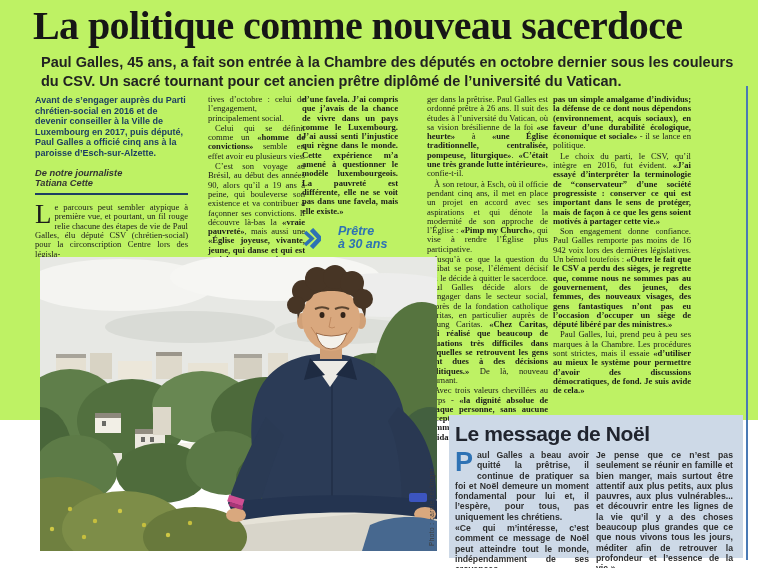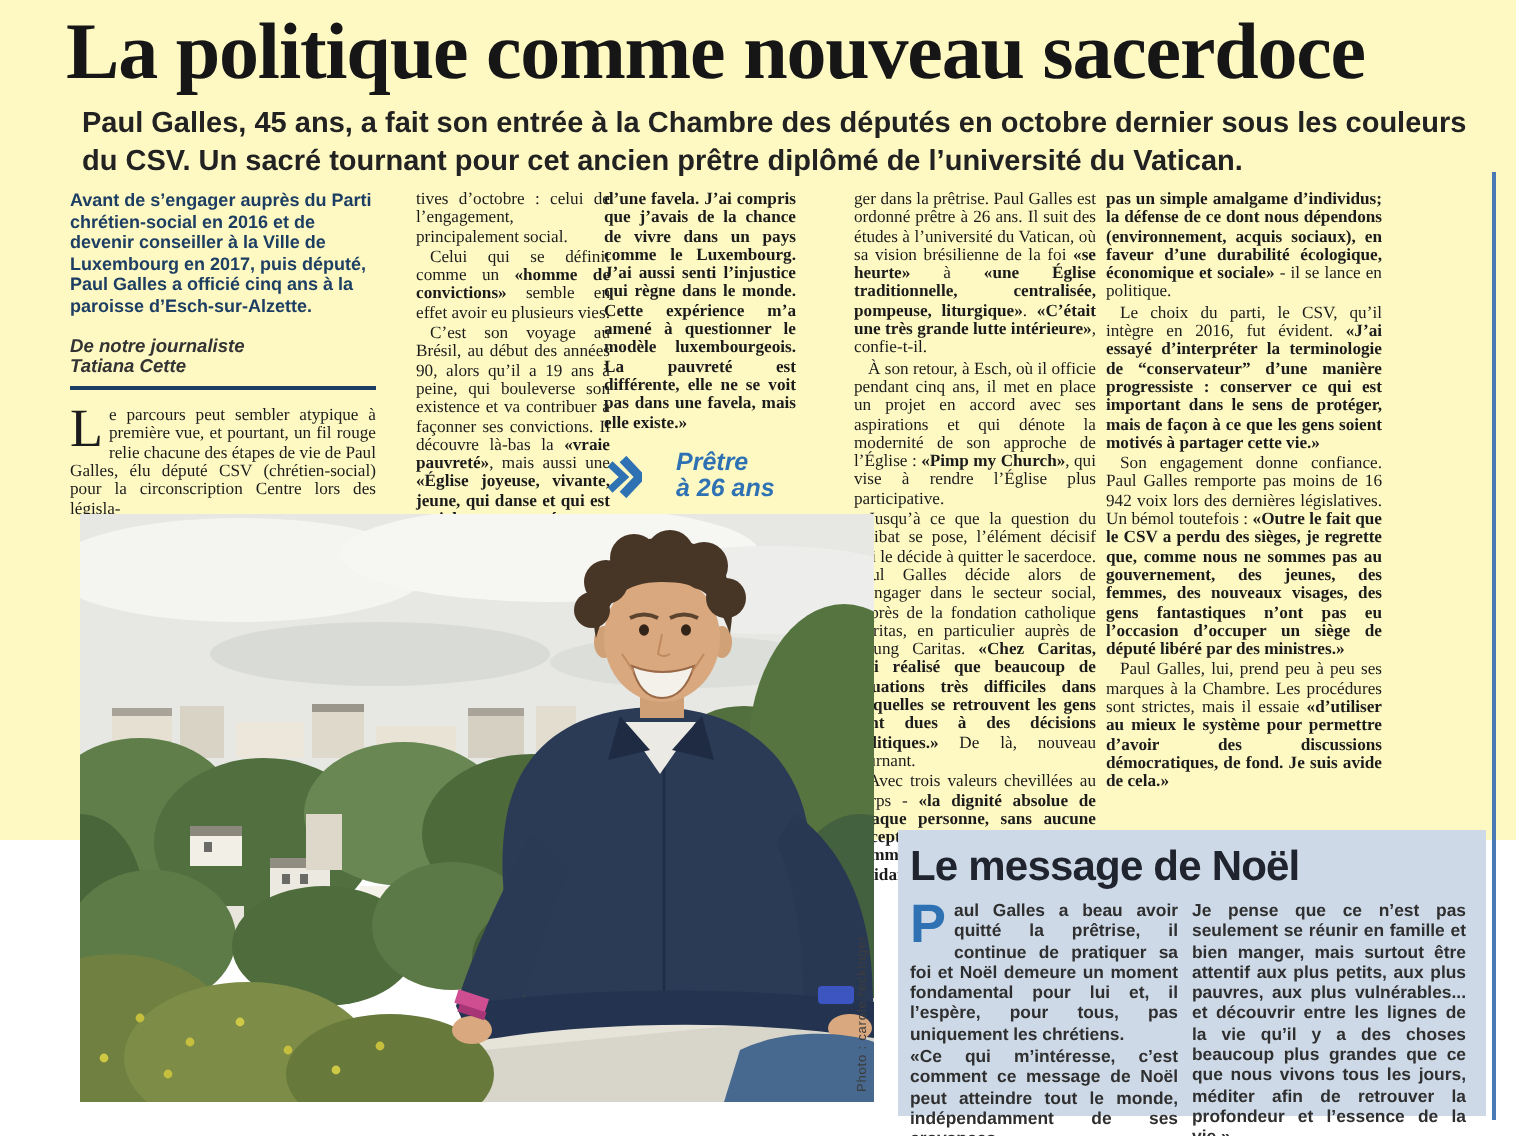--- a/index.html
+++ b/index.html
@@ -1,18 +1,18 @@
 <!DOCTYPE html>
 <html><head>
 <meta charset="utf-8">
 <style>
   * { margin:0; padding:0; box-sizing:border-box; }
   html,body { width:758px; height:568px; background:#ffffff; overflow:hidden; }
   body { font-family:"Liberation Serif", serif; color:#1c1c1c; }
-  .page { position:relative; width:758px; height:420px; background:#fef9c3; }
+  .page { position:relative; width:758px; height:420px; background:#bef264; }
 
   .headline {
     position:absolute; left:33px; top:4px; width:716px;
     font-family:"Liberation Serif", serif; font-weight:700;
     font-size:40px; line-height:44px; letter-spacing:-0.6px; color:#161616;
   }
   .subhead {
     position:absolute; left:41px; top:53px; width:712px;
     font-family:"Liberation Sans", sans-serif; font-weight:700;
     font-size:14.5px; line-height:19px; color:#222;
@@ -113,36 +113,36 @@
 
   <div class="col col3">
     <p><b>d’une favela. J’ai compris que j’avais de la chance de vivre dans un pays comme le Luxembourg. J’ai aussi senti l’injustice qui règne dans le monde. Cette expérience m’a amené à questionner le modèle luxembourgeois. La pauvreté est différente, elle ne se voit pas dans une favela, mais elle existe.»</b></p>
     <div class="pullquote">
       <svg width="17" height="21" viewBox="0 0 17 21">
         <path d="M1,4 L8,10.5 L1,17" stroke="#2e72b4" stroke-width="3.6" fill="none"></path>
         <path d="M7.5,1.5 L16,10.5 L7.5,19.5" stroke="#2e72b4" stroke-width="4.6" fill="none"></path>
       </svg>
       <div class="pq-text">
         <div>Prêtre</div>
-        <div>à 26 ans</div>
+        <div>à 30 ans</div>
       </div>
     </div>
     <p>Son expérience brésilienne de l’Église le convainc aussi de s’enga-</p>
   </div>
 
   <div class="col col4">
     <p>ger dans la prêtrise. Paul Galles est ordonné prêtre à 26 ans. Il suit des études à l’université du Vatican, où sa vision brésilienne de la foi <b>«se heurte»</b> à <b>«une Église traditionnelle, centralisée, pompeuse, liturgique»</b>. <b>«C’était une très grande lutte intérieure»</b>, confie-t-il.</p>
     <p>À son retour, à Esch, où il officie pendant cinq ans, il met en place un projet en accord avec ses aspirations et qui dénote la modernité de son approche de l’Église : <b>«Pimp my Church»</b>, qui vise à rendre l’Église plus participative.</p>
     <p>Jusqu’à ce que la question du célibat se pose, l’élément décisif qui le décide à quitter le sacerdoce. Paul Galles décide alors de s’engager dans le secteur social, auprès de la fondation catholique Caritas, en particulier auprès de Young Caritas. <b>«Chez Caritas, j’ai réalisé que beaucoup de situations très difficiles dans lesquelles se retrouvent les gens sont dues à des décisions politiques.»</b> De là, nouveau tournant.</p>
     <p>Avec trois valeurs chevillées au corps - <b>«la dignité absolue de chaque personne, sans aucune exception; une société vue comme une communauté de solidarité et non</b></p>
   </div>
 
   <div class="col col5">
     <p><b>pas un simple amalgame d’individus; la défense de ce dont nous dépendons (environnement, acquis sociaux), en faveur d’une durabilité écologique, économique et sociale»</b> - il se lance en politique.</p>
-    <p>Le choix du parti, le CSV, qu’il intègre en 2016, fut évident. <b>«J’ai essayé d’interpréter la terminologie de “conservateur” d’une manière progressiste : conserver ce qui est important dans le sens de protéger, mais de façon à ce que les gens soient motivés à partager cette vie.»</b></p>
+    <p>Le choix du parti, le CSV, qu’il intègre en 2016, fut évident. <b>«J’ai essayé d’interpréter la terminologie de “conservateur” d’une société progressiste : conserver ce qui est important dans le sens de protéger, mais de façon à ce que les gens soient motivés à partager cette vie.»</b></p>
     <p>Son engagement donne confiance. Paul Galles remporte pas moins de 16 942 voix lors des dernières législatives. Un bémol toutefois : <b>«Outre le fait que le CSV a perdu des sièges, je regrette que, comme nous ne sommes pas au gouvernement, des jeunes, des femmes, des nouveaux visages, des gens fantastiques n’ont pas eu l’occasion d’occuper un siège de député libéré par des ministres.»</b></p>
     <p>Paul Galles, lui, prend peu à peu ses marques à la Chambre. Les procédures sont strictes, mais il essaie <b>«d’utiliser au mieux le système pour permettre d’avoir des discussions démocratiques, de fond. Je suis avide de cela.»</b></p>
   </div>
 
   <div class="photo">
     <svg width="397" height="294" viewBox="0 0 397 294">
 
       <rect x="0" y="0" width="397" height="132" fill="#e7e8e4"></rect>
       <ellipse cx="80" cy="28" rx="95" ry="26" fill="#f4f4f1"></ellipse>
       <ellipse cx="235" cy="20" rx="105" ry="24" fill="#f6f6f3"></ellipse>

